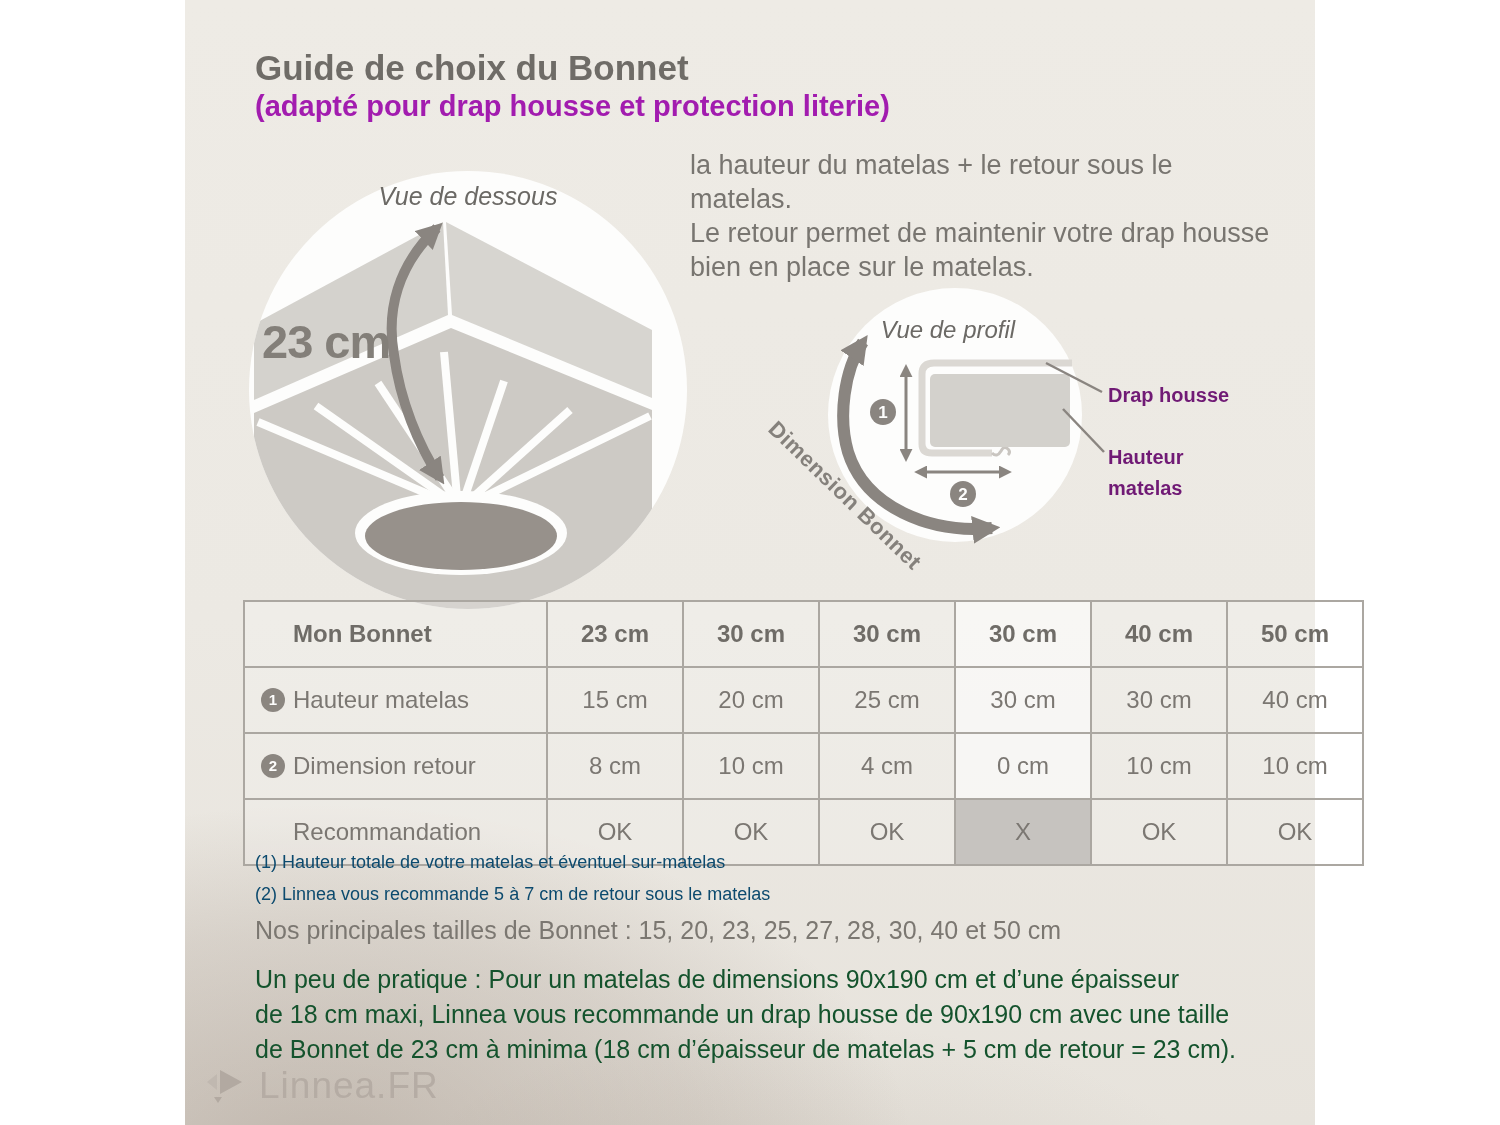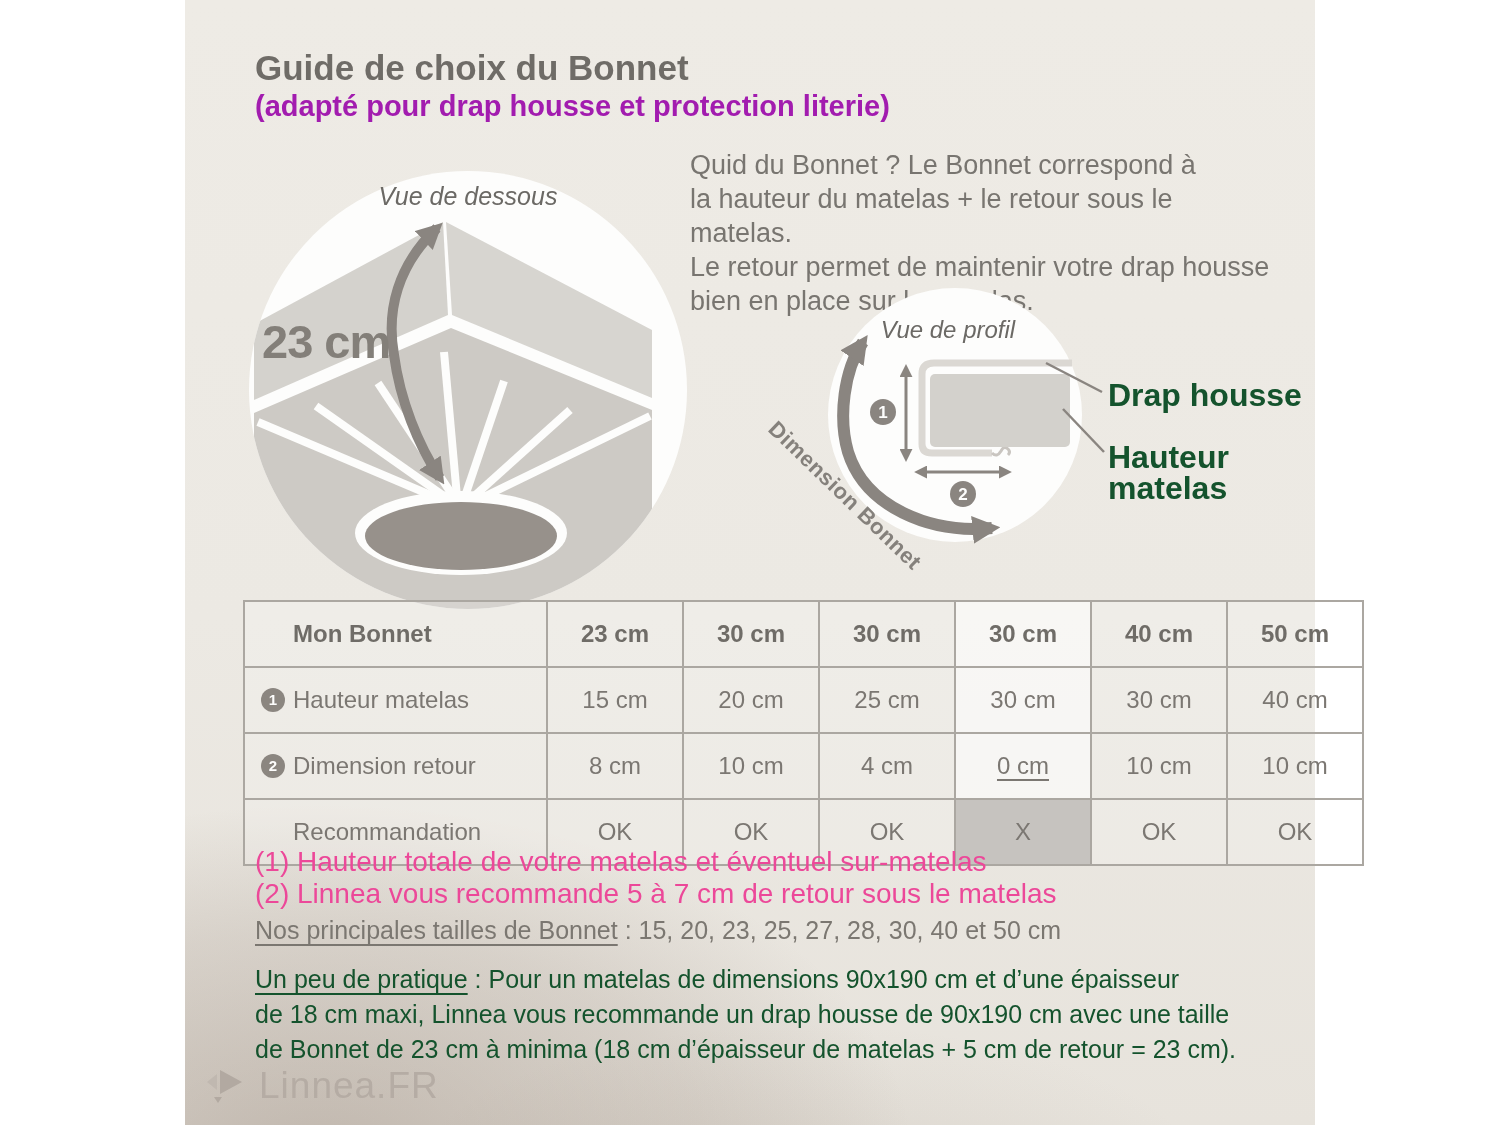--- a/index.html
+++ b/index.html
@@ -11,51 +11,50 @@
       radial-gradient(60% 25% at 55% 106%, rgba(140,125,110,0.14) 0%, rgba(140,125,110,0) 60%),
       linear-gradient(180deg,#eeebe5 0%,#ece9e3 55%,#e7e3dc 100%);}
   .abs{position:absolute;}
   .title{left:255px;top:48px;font-size:35px;font-weight:bold;color:#6f6c67;}
   .subtitle{left:255px;top:90px;font-size:29px;font-weight:bold;color:#a21caf;}
   .intro{left:690px;top:148px;width:580px;font-size:27px;line-height:34px;color:#787570;}
   .circle-caption{font-style:italic;font-size:25px;color:#6b6965;text-align:center;}
   .measure-big{font-size:47px;font-weight:bold;color:#837f79;letter-spacing:-1px;}
   .arc-label{left:781px;top:416px;font-size:22px;font-weight:bold;color:#85817c;
              transform:rotate(44deg);transform-origin:0 0;letter-spacing:0.5px;white-space:nowrap;}
-  .side-label{font-size:32px;font-weight:bold;color:#14532d;line-height:31px;}
+  .side-label{font-size:20px;font-weight:bold;color:#701a75;line-height:31px;}
   table.bonnet{position:absolute;left:243px;top:600px;border-collapse:collapse;table-layout:fixed;}
   table.bonnet td{border:2px solid #aba7a1;height:54px;text-align:center;vertical-align:middle;
                   font-size:24px;color:#7b7772;background:rgba(255,255,255,0.18);padding:5px;}
   table.bonnet td.labelcol{width:280px;text-align:left;padding-left:16px;}
   table.bonnet td.datacol{width:124px;}
   table.bonnet tr.hdr td{font-weight:bold;color:#6f6c67;}
   table.bonnet td.hl{background:rgba(255,255,255,0.62);}
   table.bonnet td.xcell{background:#c6c3bf;}
   .badge{display:inline-flex;width:24px;height:24px;border-radius:50%;background:#8b8680;color:#fdfdfc;
          font-size:15px;font-weight:bold;align-items:center;justify-content:center;margin-right:8px;
          vertical-align:middle;position:relative;top:-2px;}
   .badge-spacer{display:inline-block;width:32px;}
-  .u{text-decoration:underline;text-underline-offset:5px;text-decoration-thickness:2px;}
-  .foot{left:255px;top:846px;font-size:28px;line-height:32px;color:#ec4899;}
+  .u{text-underline-offset:5px;text-decoration-thickness:2px;}
+  .foot{left:255px;top:846px;font-size:18px;line-height:32px;color:#0c4a6e;}
   .sizes{left:255px;top:916px;font-size:25px;color:#7b7771;}
   .practice{left:255px;top:962px;width:1015px;font-size:25px;line-height:35px;color:#14532d;}
   .logo{left:205px;top:1064px;display:flex;align-items:center;gap:12px;color:#b5aca4;}
   .logo-text{font-size:37px;letter-spacing:1px;}
 </style>
 </head>
 <body>
 
 <div id="stage">
   <div class="panel"></div>
 
   <div class="abs title">Guide de choix du Bonnet</div>
   <div class="abs subtitle">(adapté pour drap housse et protection literie)</div>
 
   <div class="abs intro">
-    <div>Quid du Bonnet ? Le Bonnet correspond à</div>
     <div>la hauteur du matelas + le retour sous le matelas.</div>
     <div>Le retour permet de maintenir votre drap housse</div>
     <div>bien en place sur le matelas.</div>
   </div>
 
   <svg class="abs" style="left:248px;top:170px;" width="440" height="440" viewBox="0 0 440 440">
     <defs>
       <clipPath id="c1clip">
           <circle cx="220" cy="220" r="219"></circle>
         </clipPath>

